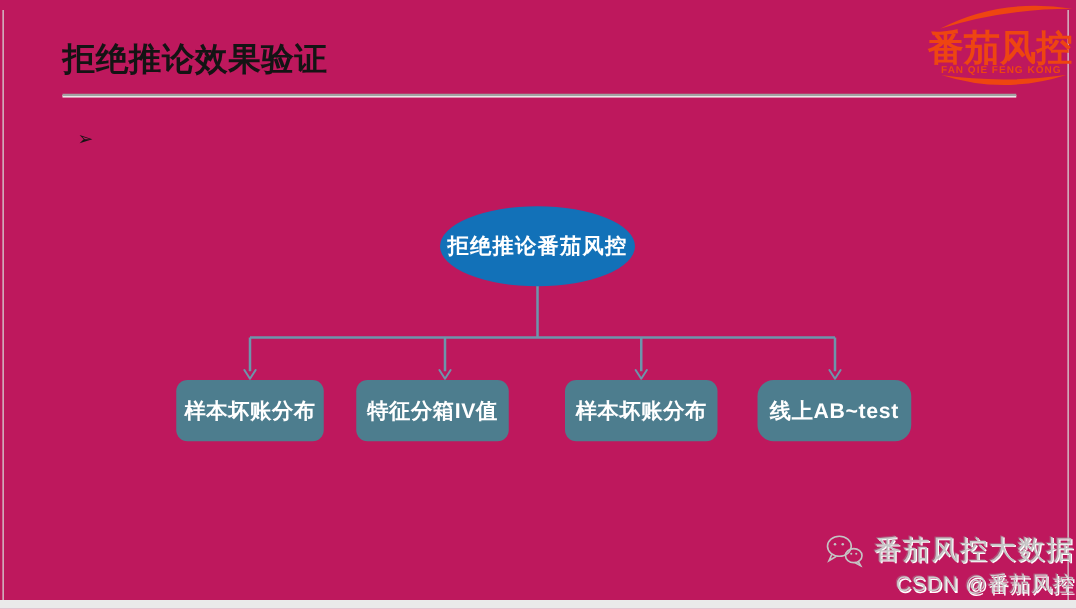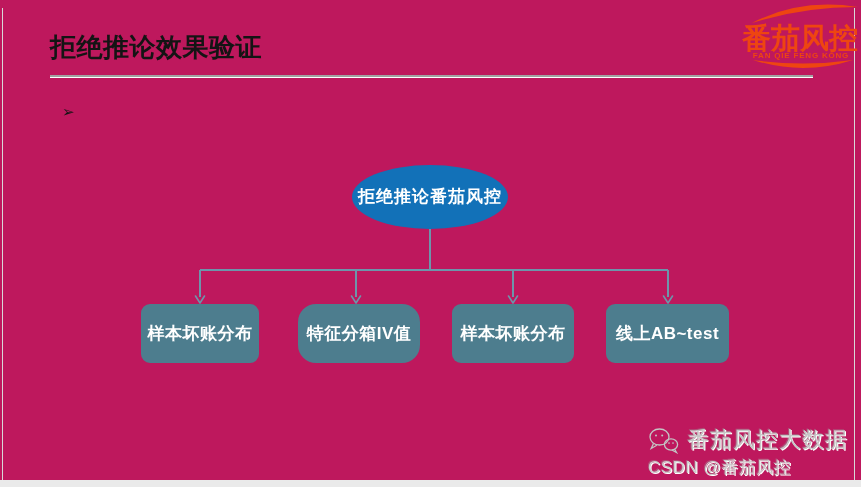--- a/index.html
+++ b/index.html
@@ -43,35 +43,35 @@
   
   .connectors { position: absolute; left: 0; top: 0; width: 861px; height: 487px; pointer-events: none; }
   .root-node {
     position: absolute; left: 352px; top: 165px; width: 156px; height: 64px;
     background: #1271b8; border-radius: 50%;
     display: flex; flex-direction: row; align-items: center; justify-content: center;
     color: #ffffff; font-size: 17px; font-weight: bold; line-height: 22px;
     letter-spacing: 1px; text-align: center;
   }
   .leaf-node {
-    position: absolute; top: 304px; height: 59px;
+    position: absolute; top: 304px; height: 49px;
     background: #4d7d8e; border-radius: 9px;
     display: flex; align-items: center; justify-content: center;
     color: #ffffff; font-size: 17px; font-weight: bold;
     letter-spacing: 0.5px; white-space: nowrap;
   }
   .leaf-1 { left: 141px; width: 118px; }
-  .leaf-2 { left: 298px; width: 122px; border-radius: 18px; }
+  .leaf-2 { left: 285px; width: 122px; }
   .leaf-3 { left: 452px; width: 122px; }
-  .leaf-4 { left: 606px; width: 123px; }
+  .leaf-4 { left: 606px; width: 123px; border-radius: 13px; }
 
   
   .watermark {
-    position: absolute; right: 13px; bottom: 8px;
-    user-select: none; margin-top: 13px;
+    position: absolute; right: 1px; bottom: 8px;
+    text-align: right; user-select: none; margin-top: 13px;
   }
   .wm-row1 {
     display: flex; align-items: center; justify-content: flex-end; gap: 8px;
     font-size: 22px; color: #c6c6c6;
     text-shadow: 1px 1px 0 #ffffff, -1px -1px 0 rgba(150,150,150,0.45);
     letter-spacing: 1px;
   }
   .wm-row2 {
     margin-top: 1px; font-size: 17px; color: #cdcdcd;
     text-shadow: 1px 1px 0 #ffffff, -1px -1px 0 rgba(160,160,160,0.4);

